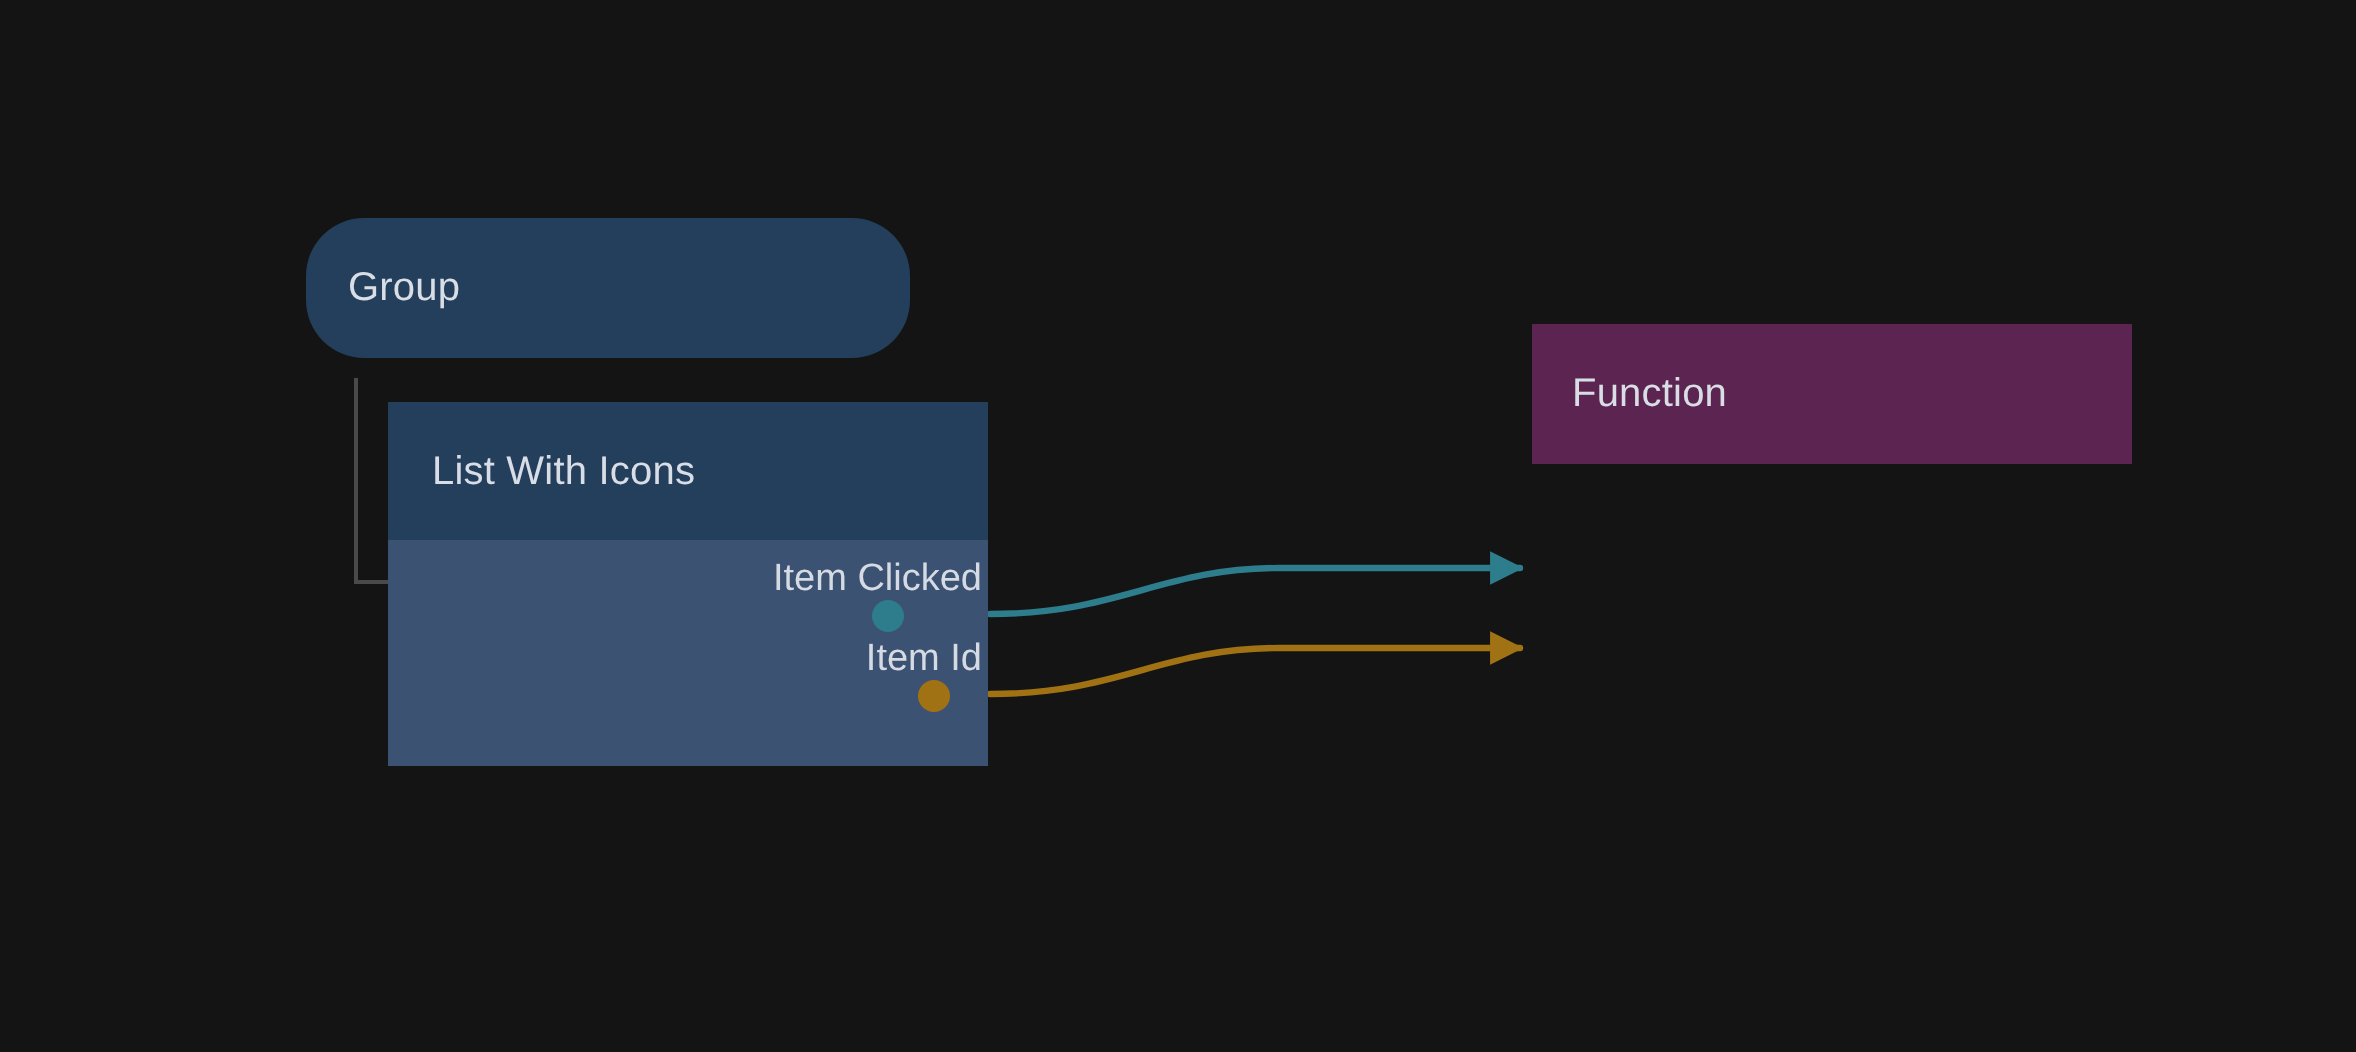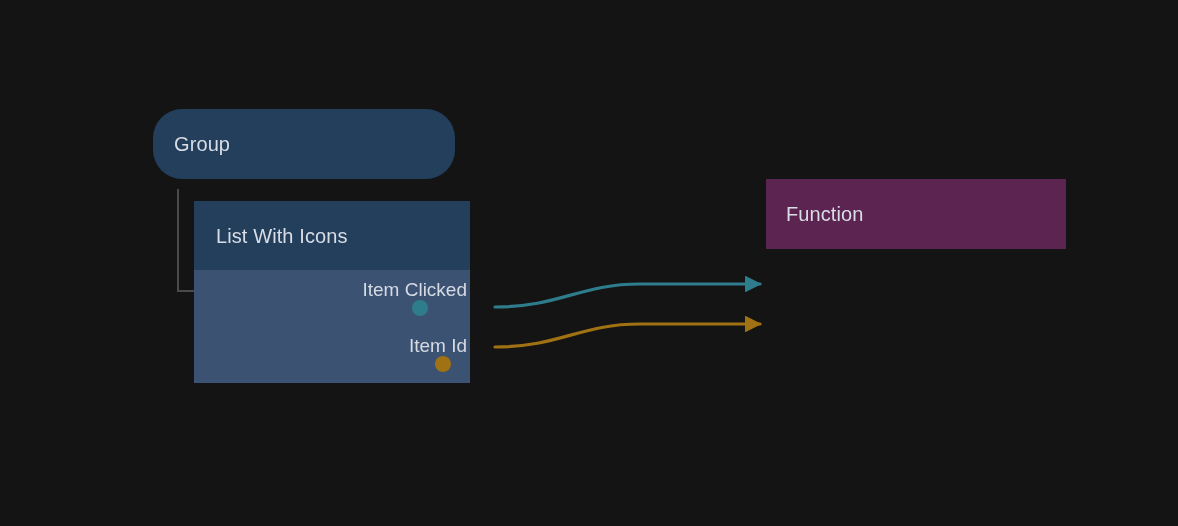--- a/index.html
+++ b/index.html
@@ -81,21 +81,21 @@
     width: 18px;
     height: 103px;
     border-left: 2px solid #4a4a4a;
     border-bottom: 2px solid #4a4a4a;
   }
 
   
   #list-node {
     left: 194px;
     top: 201px;
-    width: 276px;
+    width: 300px;
   }
   #list-node .node-header {
     height: 69px;
     background: #243F5C;
     padding-left: 22px;
   }
   #list-node .node-body {
     height: 113px;
     background: #3C5273;
   }
@@ -119,26 +119,26 @@
   }
   .port-dot {
     width: 16px;
     height: 16px;
     border-radius: 50%;
     flex: 0 0 auto;
     margin-right: -8px;
   }
 
   #port-item-clicked { top: 26px; }
-  #port-item-id      { top: 82px; }
+  #port-item-id      { top: 66px; }
 
   
   #function-node {
     left: 766px;
-    top: 179px;
+    top: 162px;
     width: 300px;
   }
   #function-node .node-header {
     height: 70px;
     background: #5C2450;
     padding-left: 20px;
   }
   #function-node .node-body {
     height: 111px;
     background: #7A3E68;

